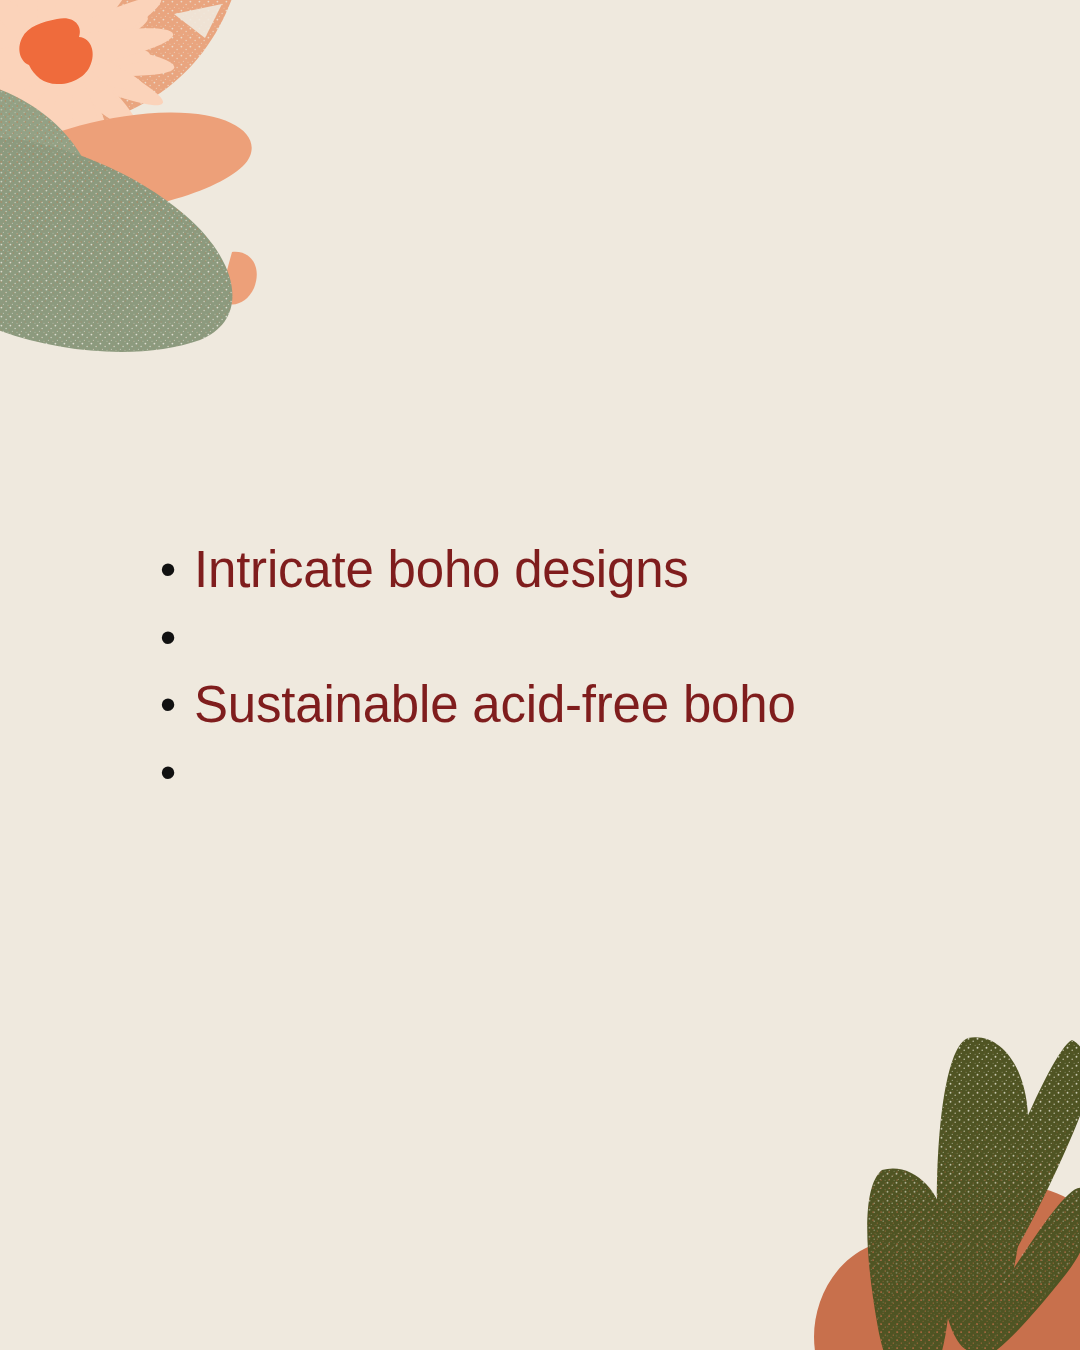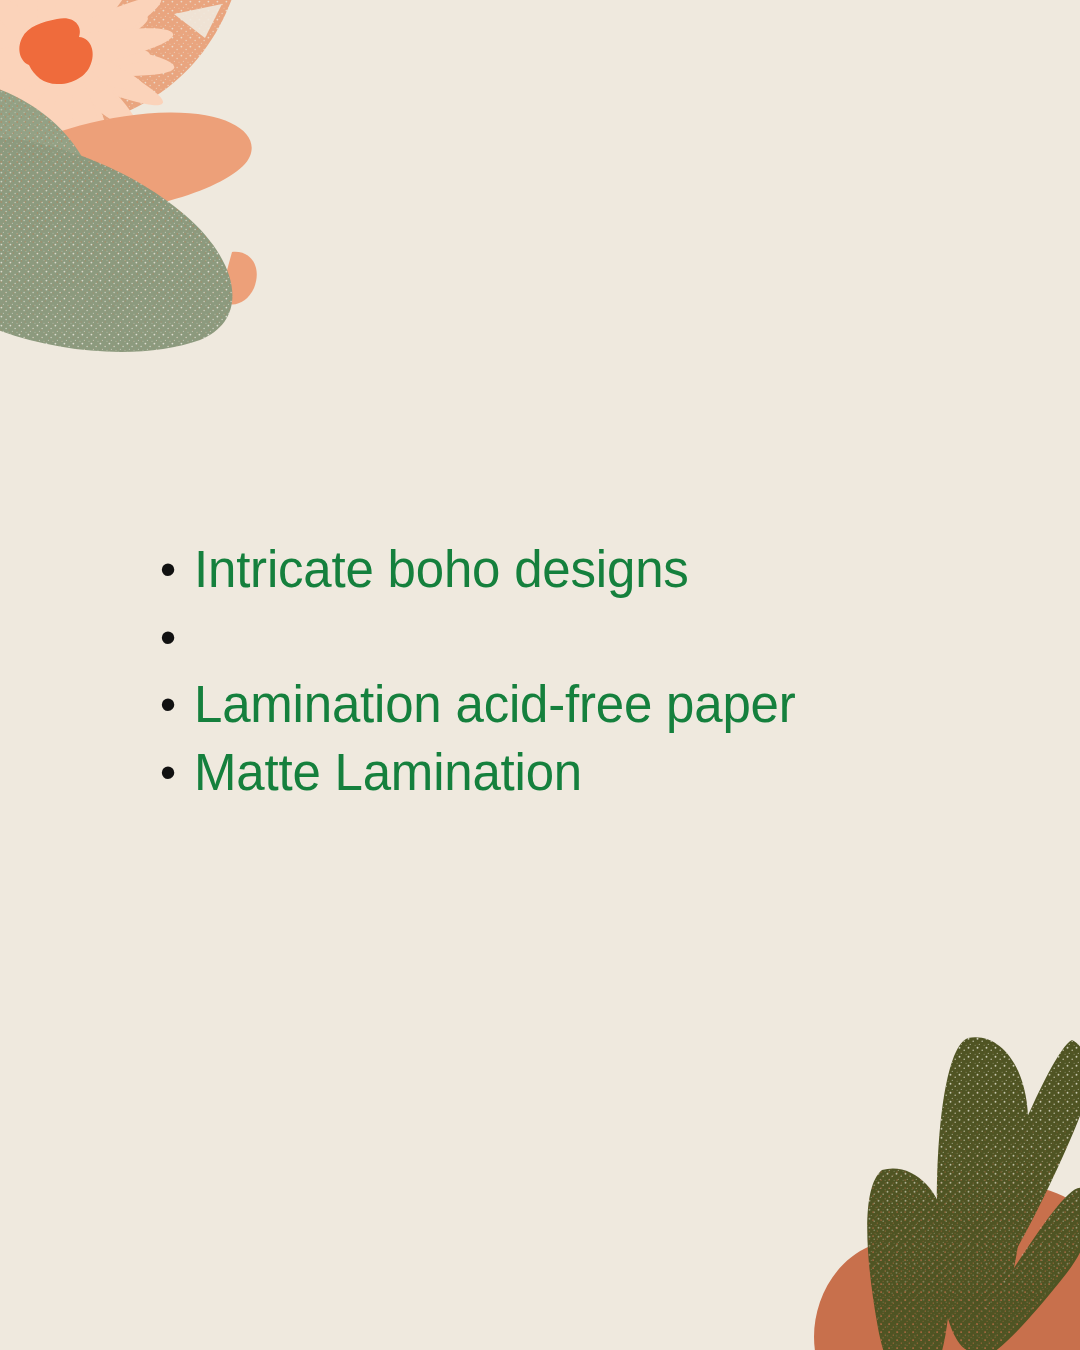--- a/index.html
+++ b/index.html
@@ -36,21 +36,21 @@
   }
   .bullet-dot{
     width:34px;
     flex:0 0 34px;
     color:#111111;
     font-size:46px;
     line-height:67.5px;
     text-align:left;
   }
   .bullet-text{
-    color:#15803d;
+    color:#7f1d1d;
     font-size:51px;
     line-height:67.5px;
     letter-spacing:-0.2px;
     white-space:nowrap;
     font-weight:400;
     font-family:"Liberation Sans", sans-serif;
   }
 </style>
 </head>
 <body>
@@ -251,23 +251,22 @@
       <span class="bullet-dot">•</span>
       <span class="bullet-text">Intricate boho designs</span>
     </div>
 
     <div class="bullet-row">
       <span class="bullet-dot">•</span>
     </div>
 
     <div class="bullet-row">
       <span class="bullet-dot">•</span>
-      <span class="bullet-text">Lamination acid-free paper</span>
-    </div>
-
-    <div class="bullet-row">
-      <span class="bullet-dot">•</span>
-      <span class="bullet-text">Matte Lamination</span>
+      <span class="bullet-text">Sustainable acid-free boho</span>
+    </div>
+
+    <div class="bullet-row">
+      <span class="bullet-dot">•</span>
     </div>
 
   </div>
 
 </div>
 
 </body></html>

